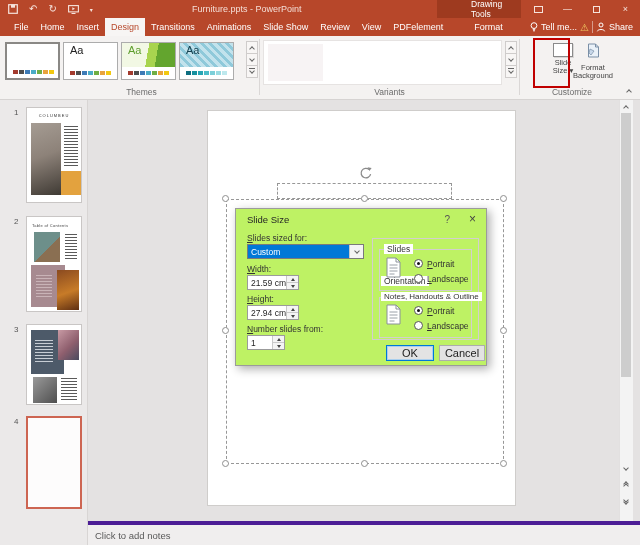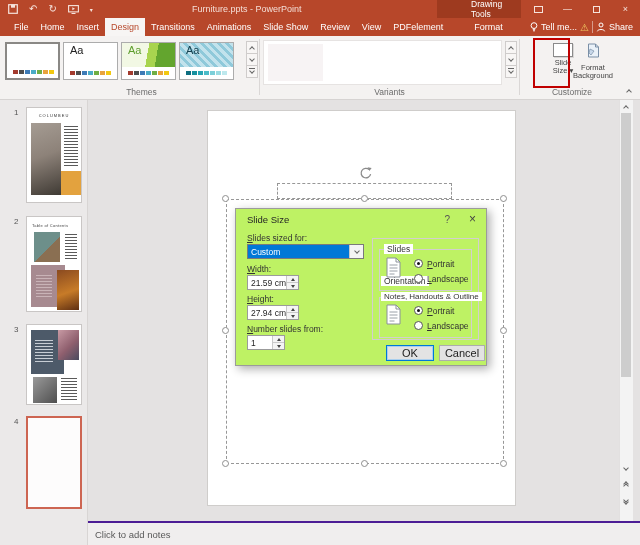--- a/index.html
+++ b/index.html
@@ -125,21 +125,21 @@
   .btn { position:absolute; height:16px; background:#E3E3E3; border:1px solid #ADADAD; font-size:11px; color:#222;
     display:flex; align-items:center; justify-content:center; }
   .btn-ok { left:150px; top:136px; width:48px; border:1px solid #0078D7; box-shadow:inset 0 0 0 1px #A9CFEE; }
   .btn-cancel { left:203px; top:136px; width:46px; }
   
   .sbar { position:absolute; left:619px; top:100px; width:14px; height:421px; background:#F3F3F3; border-left:1px solid #E2E0E0; }
   .sbthumb { position:absolute; left:621px; top:113px; width:10px; height:264px; background:#CDCDCD; }
   .sbtn { position:absolute; left:620px; width:12px; height:12px; display:flex; flex-direction:column; align-items:center; justify-content:center; }
   .dbl .cv { margin:-1px 0; }
   
-  .notes { position:absolute; left:88px; top:521px; width:552px; height:24px; background:#F0EEEE; border-top:2px solid #4c1d95;
+  .notes { position:absolute; left:88px; top:521px; width:552px; height:24px; background:#F0EEEE; border-top:4px solid #4c1d95;
     display:flex; align-items:center; padding-left:7px; font-size:9.5px; color:#595959; }
 </style>
 </head>
 <body>
 
 <div id="app">
 
   <div class="titlebar">
     <div class="qat">
       <svg class="g" width="10" height="10" viewBox="0 0 10 10">

